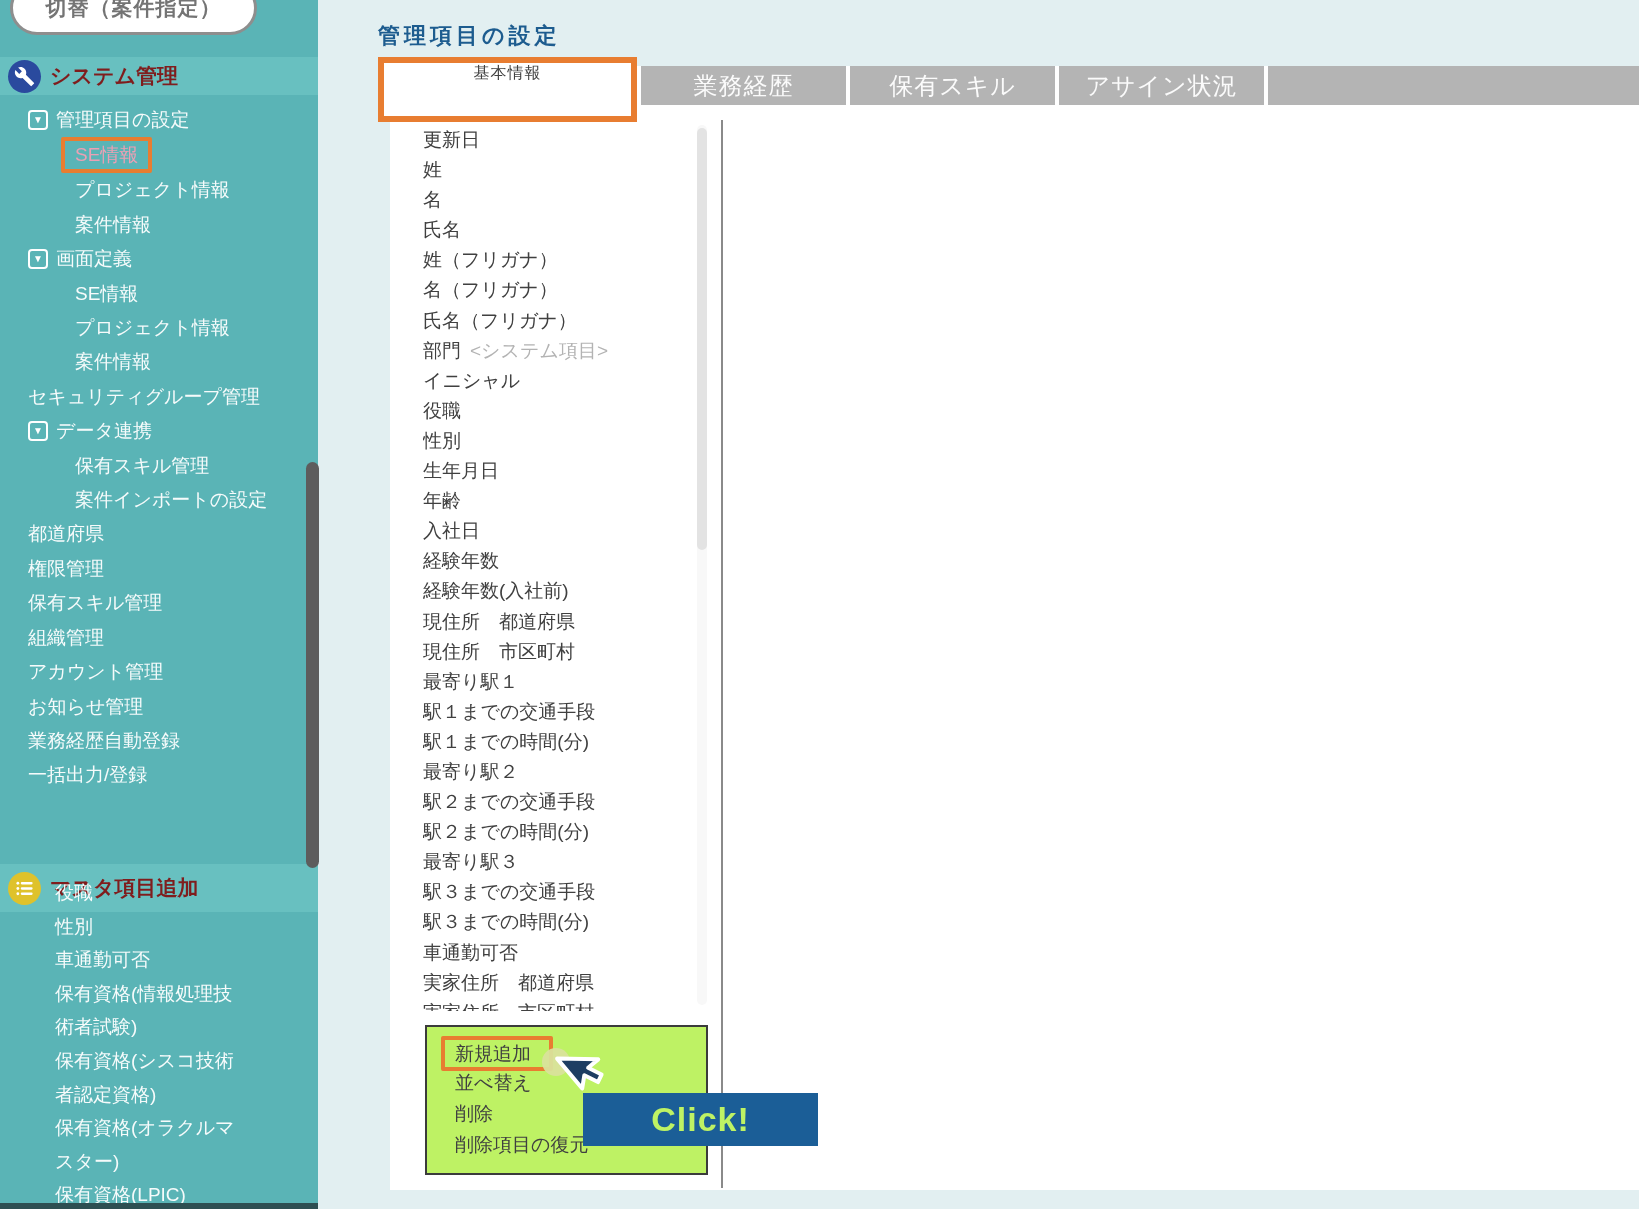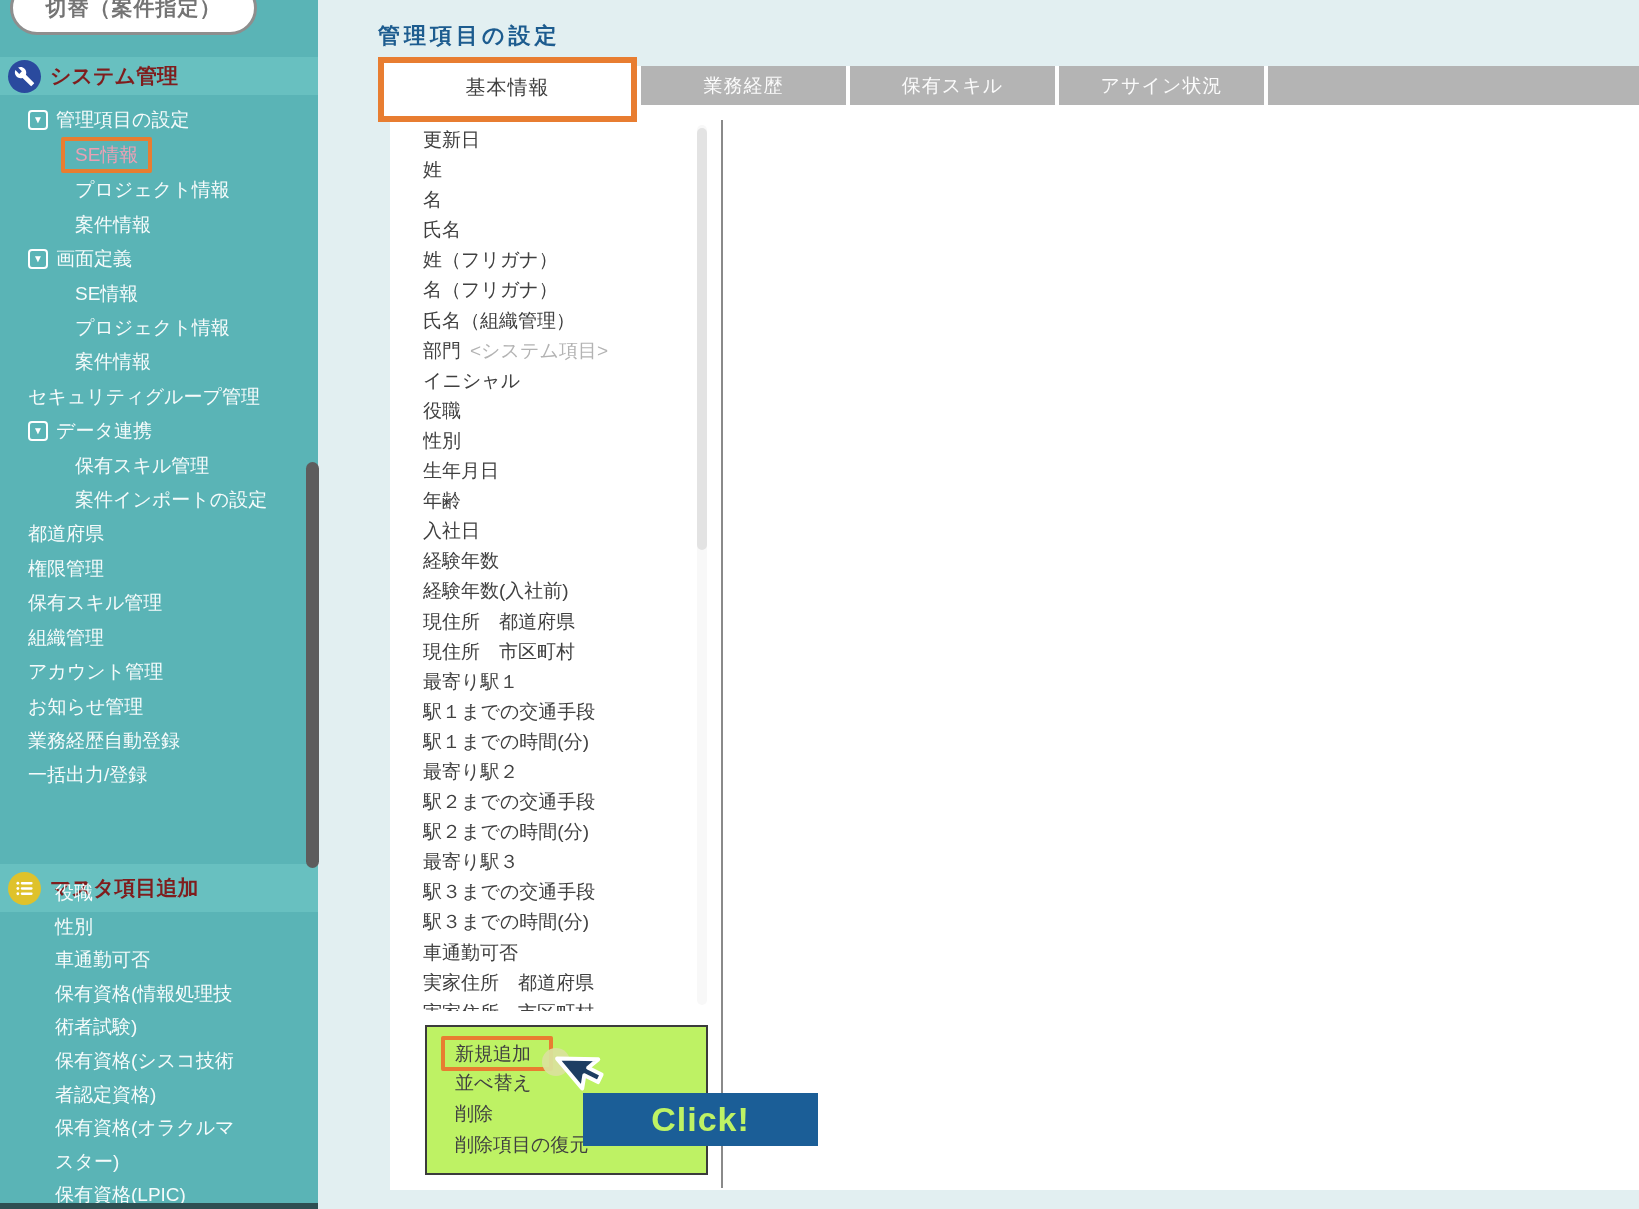--- a/index.html
+++ b/index.html
@@ -52,27 +52,27 @@
   
   .page-title { position:absolute; left:378px; top:21px; font-size:22px; font-weight:bold;
                 letter-spacing:4px; color:#1d5c8f; }
 
   .content-panel { position:absolute; left:390px; top:105px; width:1249px; height:1085px; background:#fff; }
 
   .tab-strip { position:absolute; left:637px; top:66px; width:1002px; height:39px; background:#fff;
                display:flex; }
   .gray-tabs { display:flex; }
   .gray-tab { width:205px; height:39px; margin-left:4px; background:#b4b4b4; color:#fbfbfb;
-              font-size:19px; letter-spacing:1px; display:flex; align-items:center; justify-content:center;
+              font-size:24px; letter-spacing:1px; display:flex; align-items:center; justify-content:center;
               cursor:pointer; }
   .tab-filler { flex:1; height:39px; margin-left:4px; background:#b4b4b4; }
 
   .active-tab { position:absolute; left:378px; top:57px; width:259px; height:65px;
                 background:#fff; border:6px solid #e87d31; display:flex; justify-content:center;
-                padding-top:11px; font-size:20px; letter-spacing:1px; color:#3f3f3f; cursor:pointer; z-index:2; }
+                font-size:16px; letter-spacing:1px; color:#3f3f3f; cursor:pointer; z-index:2; }
 
   .field-list { position:absolute; left:423px; top:125px; width:264px; height:886px; overflow:hidden; }
   .field-item { height:30.1px; line-height:30.1px; font-size:19px; color:#404040; white-space:nowrap; cursor:pointer; }
   .field-suffix { color:#b3b3b3; margin-left:9px;margin-top:32px; }
   .field-suffix:empty { display:none; }
 
   .list-scroll-track { position:absolute; left:697px; top:125px; width:10px; height:880px;
                        background:#f8f8f8; border-radius:5px; }
   .list-scroll-thumb { position:absolute; left:697px; top:128px; width:10px; height:422px;
                        background:#e3e3e3; border-radius:5px; }
@@ -278,21 +278,21 @@
       <div class="field-item">
       <span>氏名</span>
     </div>
       <div class="field-item">
       <span>姓（フリガナ）</span>
     </div>
       <div class="field-item">
       <span>名（フリガナ）</span>
     </div>
       <div class="field-item">
-      <span>氏名（組織管理）</span>
+      <span>氏名（フリガナ）</span>
     </div>
       <div class="field-item">
       <span>部門</span><span class="field-suffix">&lt;システム項目&gt;</span>
     </div>
       <div class="field-item">
       <span>イニシャル</span>
     </div>
       <div class="field-item">
       <span>役職</span>
     </div>

